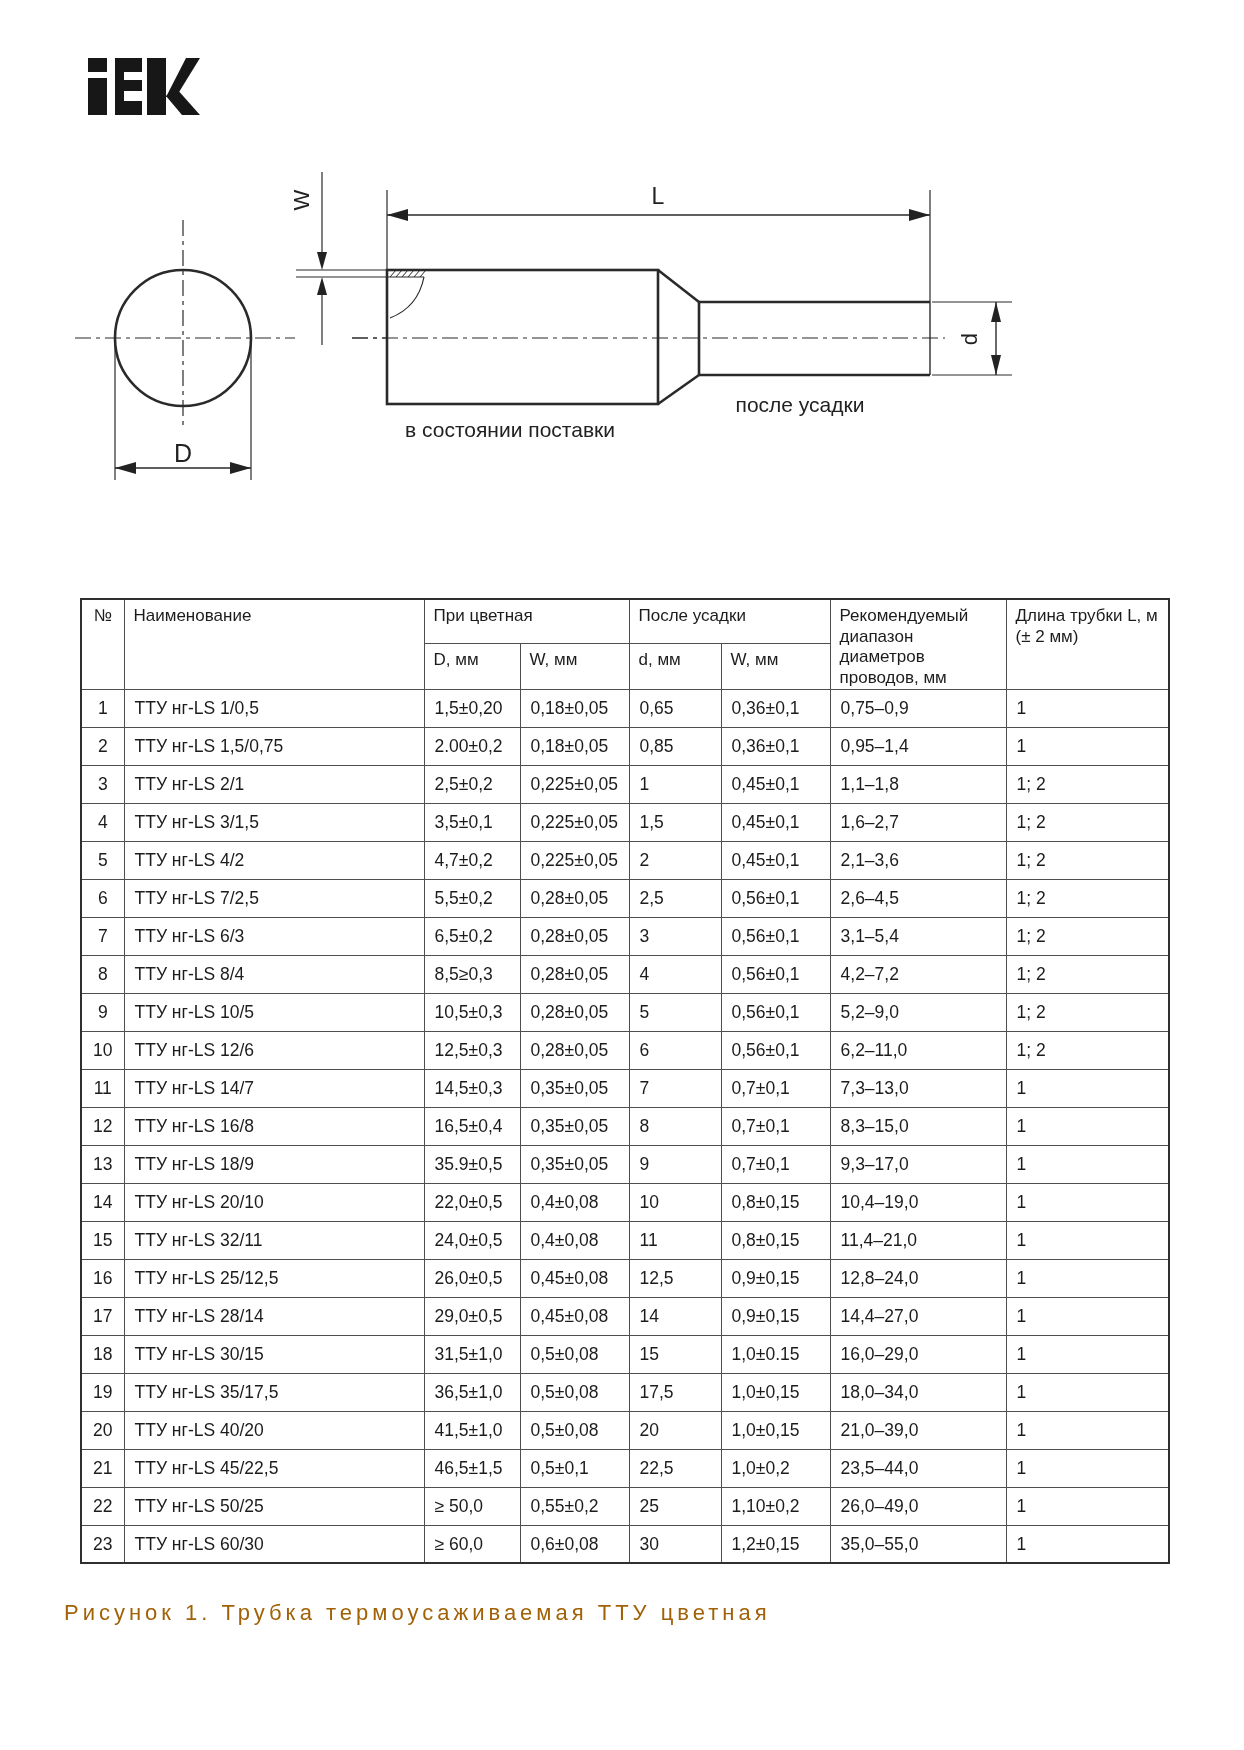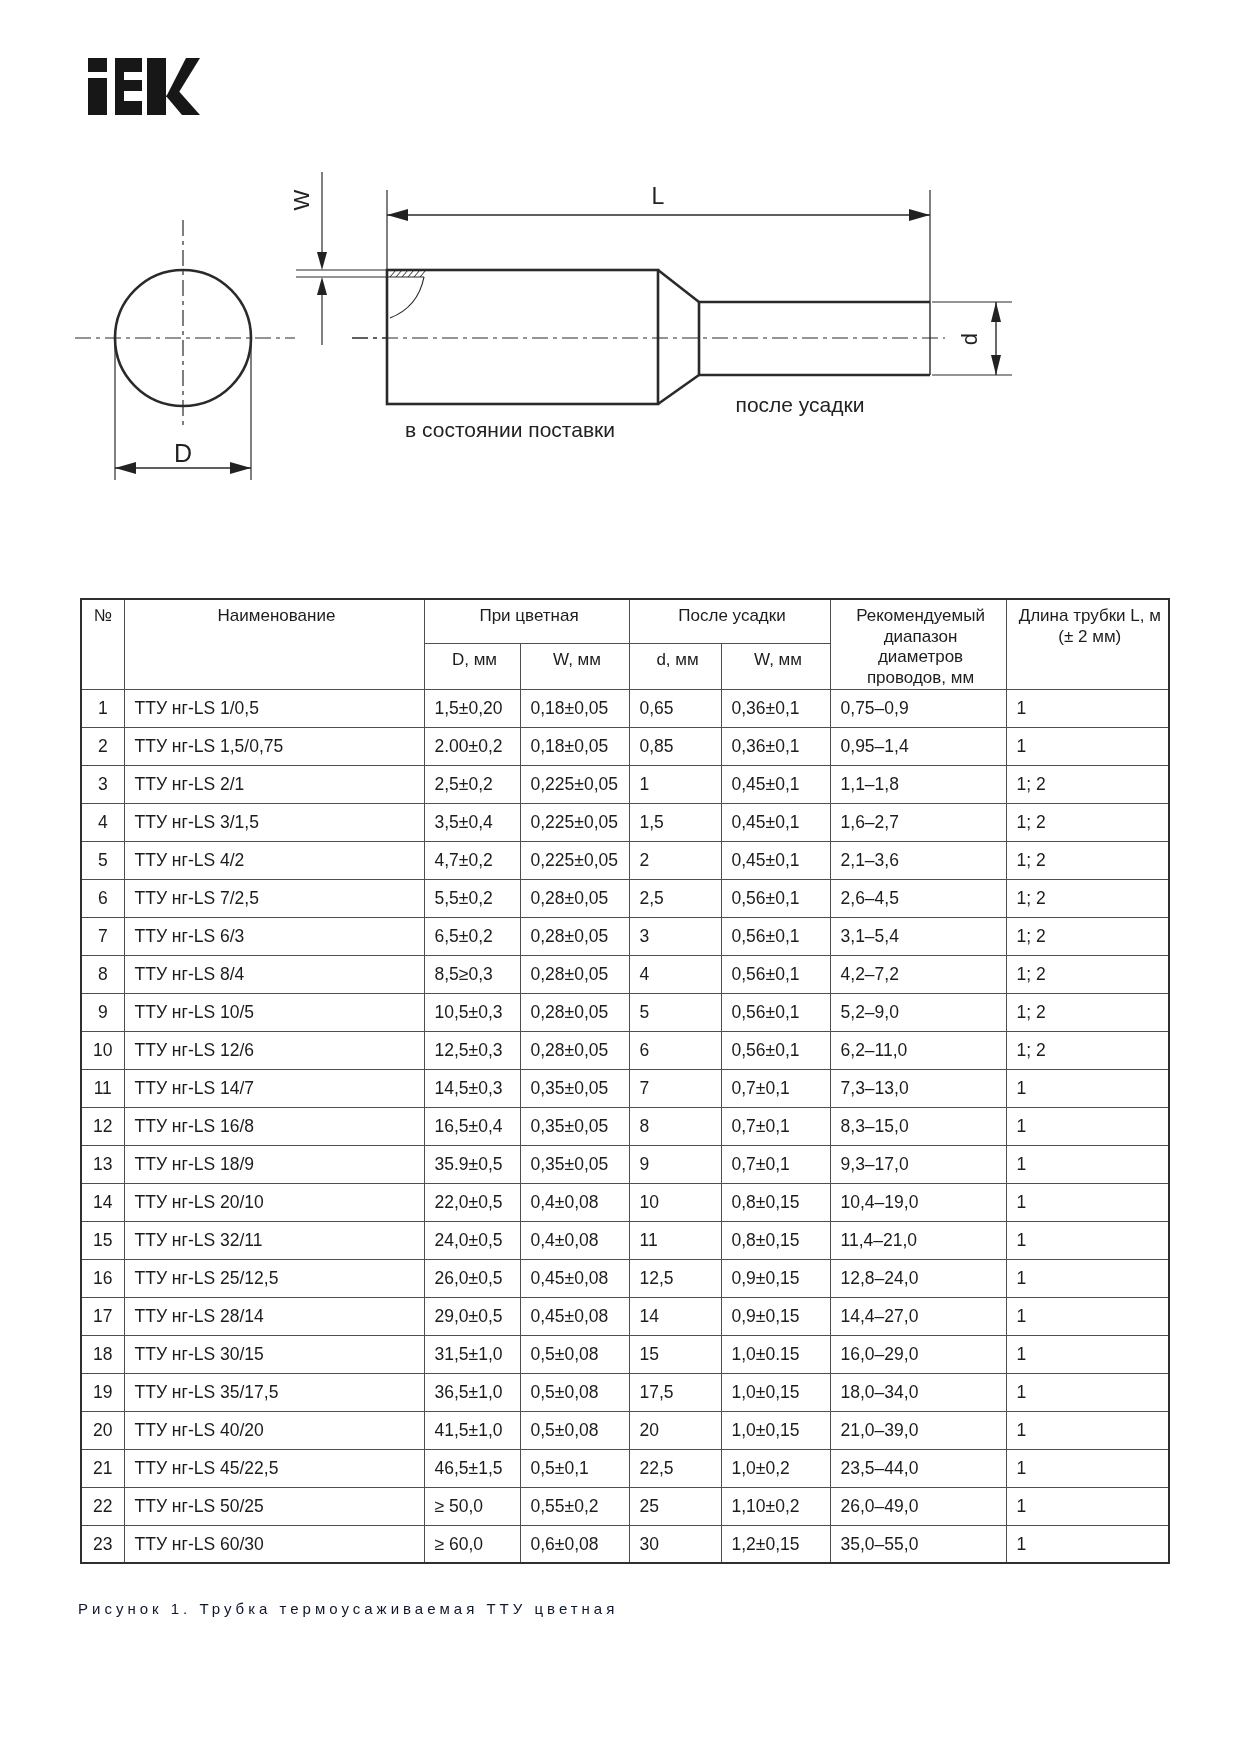--- a/index.html
+++ b/index.html
@@ -13,36 +13,36 @@
     position:absolute; left:80px; top:598px; width:1088px;
     border-collapse:collapse; table-layout:fixed;
     border:2px solid #2f2f2f;
   }
   table.spec th, table.spec td {
     border:1.5px solid #4f4f4f;
     font-weight:normal;
     color:#1c1c1c;
   }
   table.spec th {
-    font-size:17px; text-align:center; vertical-align:top;
+    font-size:17px; text-align:left; vertical-align:top;
     padding:6px 4px 0 9px; line-height:1.22;
   }
   table.spec th.num { text-align:center; padding-left:0; padding-right:0; }
   table.spec tr.h1 { height:44px; }
   table.spec tr.h2 { height:46px; }
   table.spec tbody tr { height:38px; }
   table.spec td {
     font-size:17.5px; vertical-align:middle;
     padding:0 4px 0 10px; white-space:nowrap; overflow:hidden;
   }
   table.spec td.c0 { text-align:center; padding:0; }
 
   .caption {
-    position:absolute; left:78px; top:1600px;
-    font-size:15px; letter-spacing:4px; color:#0f172a;
+    position:absolute; left:64px; top:1600px;
+    font-size:22px; letter-spacing:4px; color:#a16207;
   }
 </style>
 </head>
 <body>
 
 <div class="page">
 
   
   <svg width="1244" height="500" viewBox="0 0 1244 500">
 
@@ -174,21 +174,21 @@
           <td class="c2">2,5±0,2</td>
           <td class="c3">0,225±0,05</td>
           <td class="c4">1</td>
           <td class="c5">0,45±0,1</td>
           <td class="c6">1,1–1,8</td>
           <td class="c7">1; 2</td>
         </tr>
         <tr>
           <td class="c0">4</td>
           <td class="c1">ТТУ нг-LS 3/1,5</td>
-          <td class="c2">3,5±0,4</td>
+          <td class="c2">3,5±0,1</td>
           <td class="c3">0,225±0,05</td>
           <td class="c4">1,5</td>
           <td class="c5">0,45±0,1</td>
           <td class="c6">1,6–2,7</td>
           <td class="c7">1; 2</td>
         </tr>
         <tr>
           <td class="c0">5</td>
           <td class="c1">ТТУ нг-LS 4/2</td>
           <td class="c2">4,7±0,2</td>

